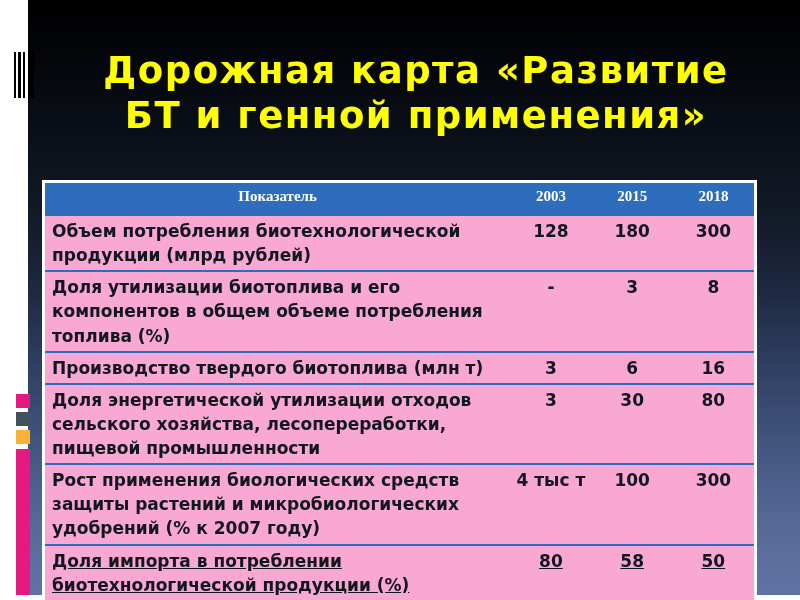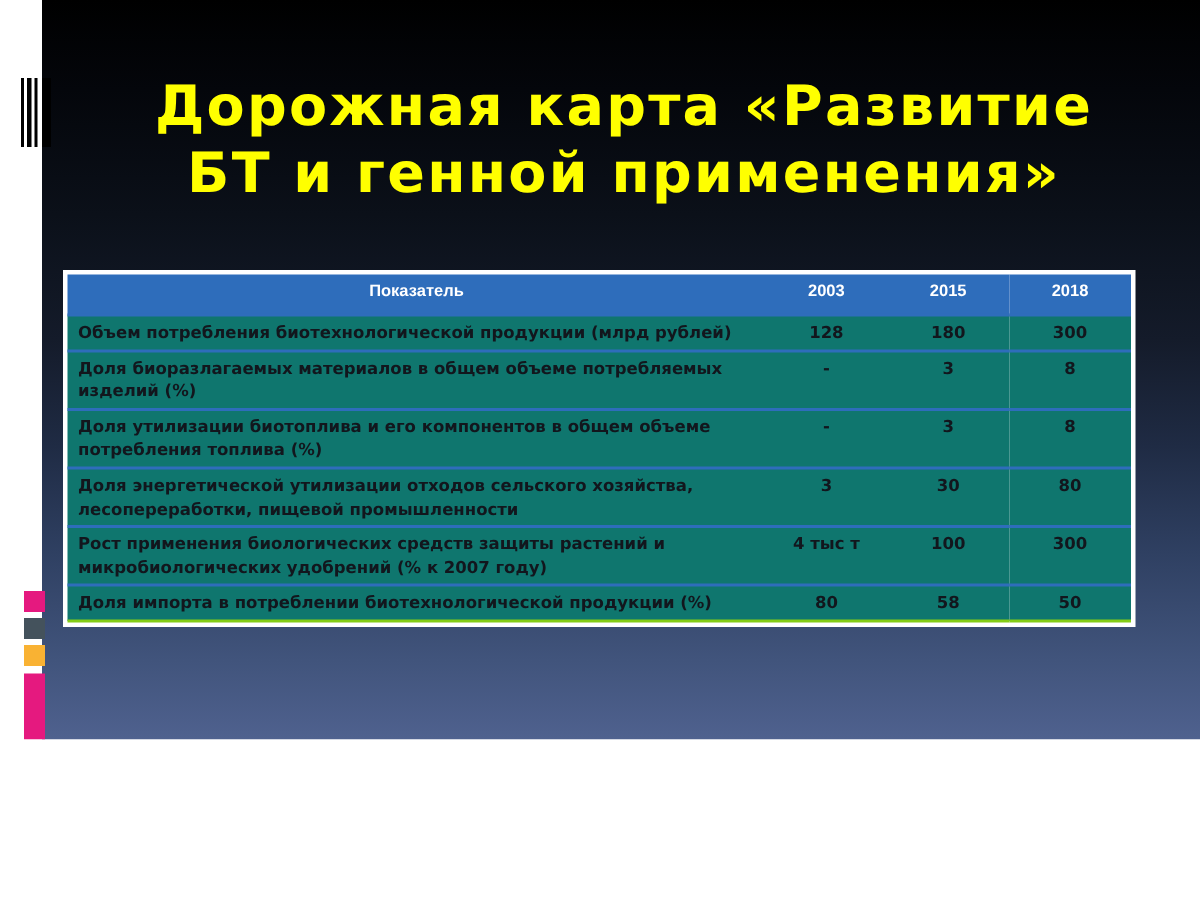--- a/index.html
+++ b/index.html
@@ -7,21 +7,21 @@
     padding: 0;
     background: #ffffff;
   }
   body {
     font-family: "Liberation Sans", sans-serif;
   }
 
   #slide {
     position: relative;
     width: 800px;
-    height: 493px;
+    height: 600px;
     overflow: hidden;
     background: #ffffff;
   }
 
   
   .slide-canvas {
     position: absolute;
     left: 28px;
     top: 0px;
     width: 772px;
@@ -123,44 +123,45 @@
     table-layout: fixed;
     background: #ffffff;
   }
 
   table.roadmap col.c-ind  { width: 464px; }
   table.roadmap col.c-yr   { width: 81px; }
 
   table.roadmap thead th {
     background: #2e6dbb;
     color: #ffffff;
-    font-family: Liberation Sans, sans-serif;
+    font-family: Liberation Serif, serif;
     font-weight: bold;
-    font-size: 11px;
+    font-size: 15px;
     padding: 5px 6px 9px 6px;
     border: 0;
     height: 20px;
     box-sizing: border-box;
   }
   table.roadmap thead th.h-ind { text-align: center; }
   table.roadmap thead th.h-yr  { text-align: center; }
 
   table.roadmap tbody td {
     border-top: 2px solid #2e6dbb;
     font-family: "DejaVu Sans", sans-serif;
-    font-size: 11px;
+    font-size: 17px;
     color: #12161d;
     font-weight: bold;
     padding: 3px 6px 3px 7px;
     vertical-align: top;
     line-height: 1.42;
-    background: #0f766e;
+    background: #f9a8d4;
   }
   table.roadmap tbody tr:last-child td {
     border-bottom: 2px solid #84cc16;
+    text-decoration: underline;
   }
   table.roadmap tbody td.v {
     text-align: center;
     padding-left: 2px;
     padding-right: 2px;
   }
   table.roadmap tbody td.ind { text-align: left; }
 </style>
 </head>
 <body>
@@ -205,32 +206,32 @@
         </tr>
       </thead>
       <tbody>
         <tr>
           <td class="ind">Объем потребления биотехнологической продукции (млрд рублей)</td>
           <td class="v">128</td>
           <td class="v">180</td>
           <td class="v">300</td>
         </tr>
         <tr>
-          <td class="ind">Доля биоразлагаемых материалов в общем объеме потребляемых изделий (%)</td>
-          <td class="v">-</td>
-          <td class="v">3</td>
-          <td class="v">8</td>
-        </tr>
-        <tr>
           <td class="ind">Доля утилизации биотоплива и его компонентов в общем объеме потребления топлива (%)</td>
           <td class="v">-</td>
           <td class="v">3</td>
           <td class="v">8</td>
         </tr>
         <tr>
+          <td class="ind">Производство твердого биотоплива (млн т)</td>
+          <td class="v">3</td>
+          <td class="v">6</td>
+          <td class="v">16</td>
+        </tr>
+        <tr>
           <td class="ind">Доля энергетической утилизации отходов сельского хозяйства, лесопереработки, пищевой промышленности</td>
           <td class="v">3</td>
           <td class="v">30</td>
           <td class="v">80</td>
         </tr>
         <tr>
           <td class="ind">Рост применения биологических средств защиты растений и микробиологических удобрений (% к 2007 году)</td>
           <td class="v">4 тыс т</td>
           <td class="v">100</td>
           <td class="v">300</td>

